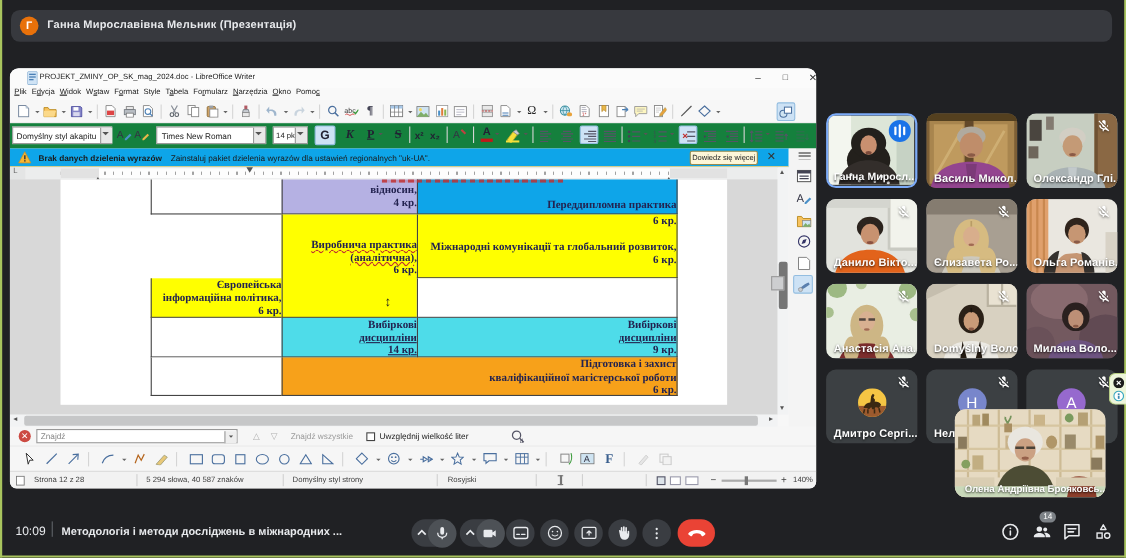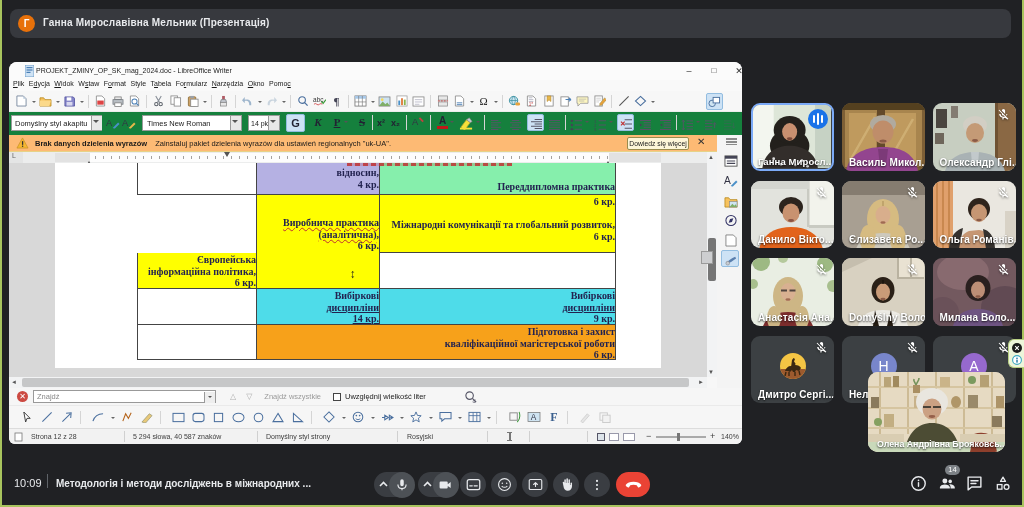--- a/index.html
+++ b/index.html
@@ -21,21 +21,21 @@
 #toolbar1{position:absolute;left:0;top:29px;width:733px;height:21px;background:#f7f7f7;border-bottom:1px solid #ececec;display:flex;align-items:center;padding-left:4px}
 #toolbar2{position:absolute;left:0;top:50px;width:733px;height:23px;background:#15803d;display:flex;align-items:center;padding-left:3px}
 .i{display:flex;align-items:center;justify-content:center;width:17px;height:17px;flex:none}
 .i.n{width:14px}
 .dd{width:7px;height:17px;flex:none;display:flex;align-items:center;justify-content:center}
 .dd:after{content:"";border:2.5px solid transparent;border-top-color:#666;margin-top:3px}
 .sep{width:7px;height:17px;flex:none;position:relative}
 .sep:after{content:"";position:absolute;left:3px;top:2px;bottom:2px;width:1px;background:#d5d5d5}
 .hl{background:#cde2f5;border:1px solid #93bde0;border-radius:2px}
 
-#infobar{position:absolute;left:0;top:73px;width:708px;height:17px;background:#fdba74;border-bottom:1px solid #e7d287;font-size:7.5px;color:#1a1a1a;display:flex;align-items:center}
+#infobar{position:absolute;left:0;top:73px;width:708px;height:17px;background:#0ea5e9;border-bottom:1px solid #e7d287;font-size:7.5px;color:#1a1a1a;display:flex;align-items:center}
 
 #ruler{position:absolute;left:0;top:90px;width:698px;height:11px;background:#eceded}
 
 #docview{position:absolute;left:0;top:101px;width:698px;height:214px;background:#d8d8d8;overflow:hidden}
 #page{position:absolute;left:46px;top:0;width:606px;height:205px;background:#fff}
 .cell{position:absolute;font-family:"Liberation Serif",serif;font-size:10px;font-weight:bold;line-height:11.6px;color:#232350;text-align:right;overflow:hidden}
 .sq{text-decoration:underline;text-decoration-style:wavy;text-decoration-color:#c03030;text-decoration-thickness:1px}
 .bl{border-left:1px solid #444}.bb{border-bottom:1px solid #444}.br{border-right:1px solid #444}
 
 #vscroll{position:absolute;left:698px;top:90px;width:10px;height:225px;background:#f2f3f4}
@@ -407,21 +407,21 @@
       <div class="abs" style="left:77px;top:6px;width:0;height:0;border:3.5px solid transparent;border-bottom:5px solid #555"></div>
       <div class="abs" style="left:596px;top:6px;width:0;height:0;border:3.5px solid transparent;border-bottom:5px solid #555"></div>
       <div class="abs" style="left:215px;top:0;width:0;height:0;border:3.5px solid transparent;border-top:5px solid #555"></div>
     </div>
     <div id="docview">
       <div id="page">
 
         <div class="cell bl bb" style="left:82px;top:0;width:119px;height:32px;background:#fff"></div>
         <div class="cell bl bb" style="left:201px;top:0;width:123px;height:32px;background:#b5b1e3;padding-top:4px">відносин,<br>4 кр.</div>
         <div class="abs" style="left:292px;top:0;width:165px;height:3px;background:repeating-linear-gradient(90deg,rgba(192,48,48,.85) 0 5px,rgba(192,48,48,.2) 5px 8px);z-index:3"></div>
-        <div class="cell bl br bb" style="left:324px;top:0;width:237px;height:32px;background:#86efac;display:flex;flex-direction:column;justify-content:flex-end">
+        <div class="cell bl br bb" style="left:324px;top:0;width:237px;height:32px;background:#0ea5e9;display:flex;flex-direction:column;justify-content:flex-end">
             <div style="padding-bottom:1px">Переддипломна практика</div>
           </div>
         <div class="cell bl bb" style="left:82px;top:90px;width:119px;height:36px;background:#ffff00;padding-top:1px">Європейська інформаційна політика,<br>6 кр.</div>
         <div class="cell bl bb" style="left:201px;top:32px;width:123px;height:94px;background:#ffff00;display:flex;flex-direction:column;justify-content:center">
             <div style="margin-top:-14px"><span class="sq">Виробнича практика</span> <span class="sq">(аналітична)</span>,<br>6 кр.</div>
           </div>
         <div class="abs" style="left:294px;top:104px;width:7px;height:13px;font:12px 'Liberation Serif';color:#222;text-align:center">↕</div>
         <div class="cell bl br bb" style="left:324px;top:32px;width:237px;height:58px;background:#ffff00;padding-top:1px">6 кр.<br><br>Міжнародні комунікації та глобальний розвиток,<br>6 кр.</div>
         <div class="cell bl br bb" style="left:324px;top:90px;width:237px;height:36px;background:#fff"></div>
         <div class="cell bl bb" style="left:82px;top:126px;width:119px;height:36px;background:#fff"></div>

